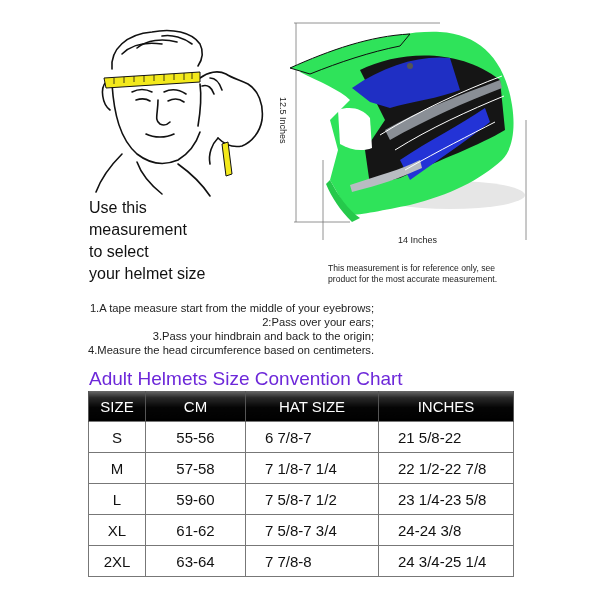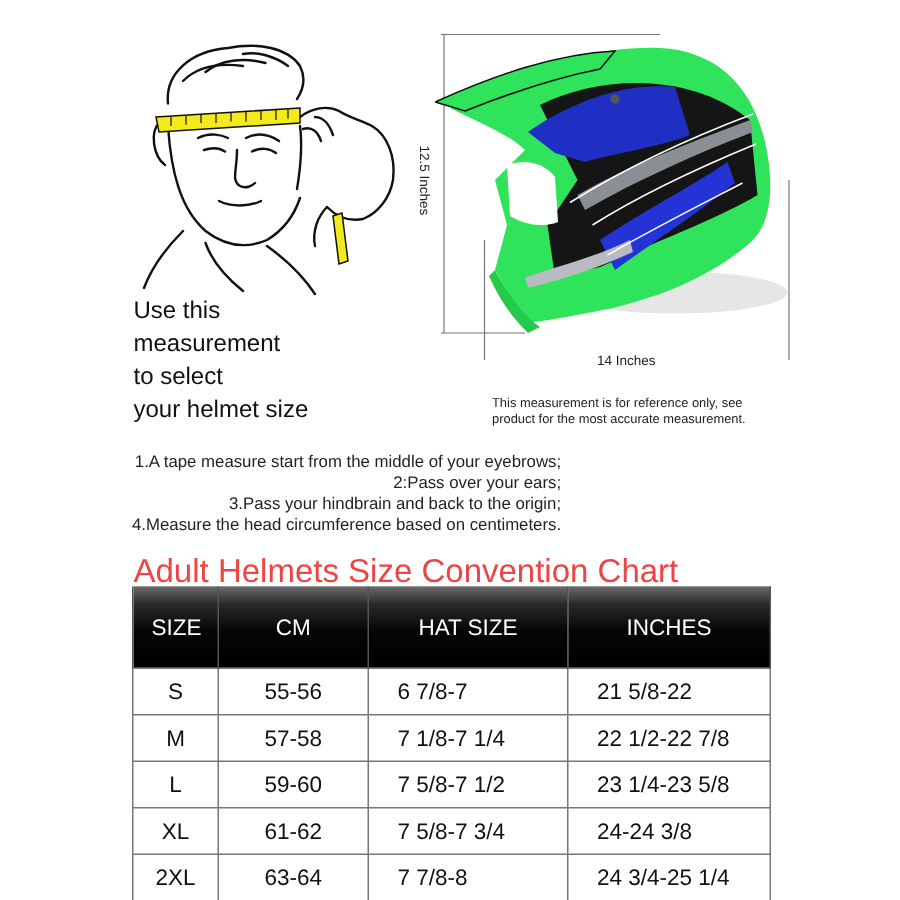--- a/index.html
+++ b/index.html
@@ -15,24 +15,24 @@
     .dim-vertical-label { position: absolute; left: 280px; top: 125px; width: 0; height: 0; }
     .dim-vertical-label span { position: absolute; transform: rotate(90deg); transform-origin: 0 0;
       font-size: 9px; white-space: nowrap; color: #222; left: 8px; top: -28px; }
 
     .dim-h-label { position: absolute; left: 398px; top: 235px; font-size: 9px; color: #222; }
     .note { position: absolute; left: 328px; top: 251px; font-size: 8.6px; line-height: 11px; color: #222; white-space: nowrap; margin-top: 12px; }
 
     .steps { position: absolute; left: 88px; top: 301px; font-size: 11.2px; line-height: 14px; color: #222; }
     .steps div { white-space: nowrap; text-align: right; }
 
-    .chart-title { position: absolute; left: 89px; top: 368px; font-size: 22px; color: #ef4444; white-space: nowrap; }
+    .chart-title { position: absolute; left: 89px; top: 368px; font-size: 19px; color: #6d28d9; white-space: nowrap; }
 
     table.size-table { position: absolute; left: 88px; top: 391px; width: 425px; border-collapse: collapse; table-layout: fixed; }
-    table.size-table th { height: 30px; padding: 12px; font-weight: normal; font-size: 15px; color: #fff;
+    table.size-table th { height: 30px; padding: 0; font-weight: normal; font-size: 15px; color: #fff;
       background: linear-gradient(to bottom, #6a6a6a 0%, #2a2a2a 22%, #050505 55%, #000 100%);
       border-left: 1px solid #555; border-right: 1px solid #555; text-align: center; }
     table.size-table td { height: 30px; padding: 0; font-size: 15px; color: #111; border: 1px solid #777; background: #fff; }
     table.size-table td.c-size, table.size-table td.c-cm { text-align: center; }
     table.size-table td.c-hat, table.size-table td.c-in { text-align: left; padding-left: 19px; }
     .col-size { width: 57px; } .col-cm { width: 100px; } .col-hat { width: 133px; } .col-in { width: 135px; }
   </style>
 </head>
 <body>
 

